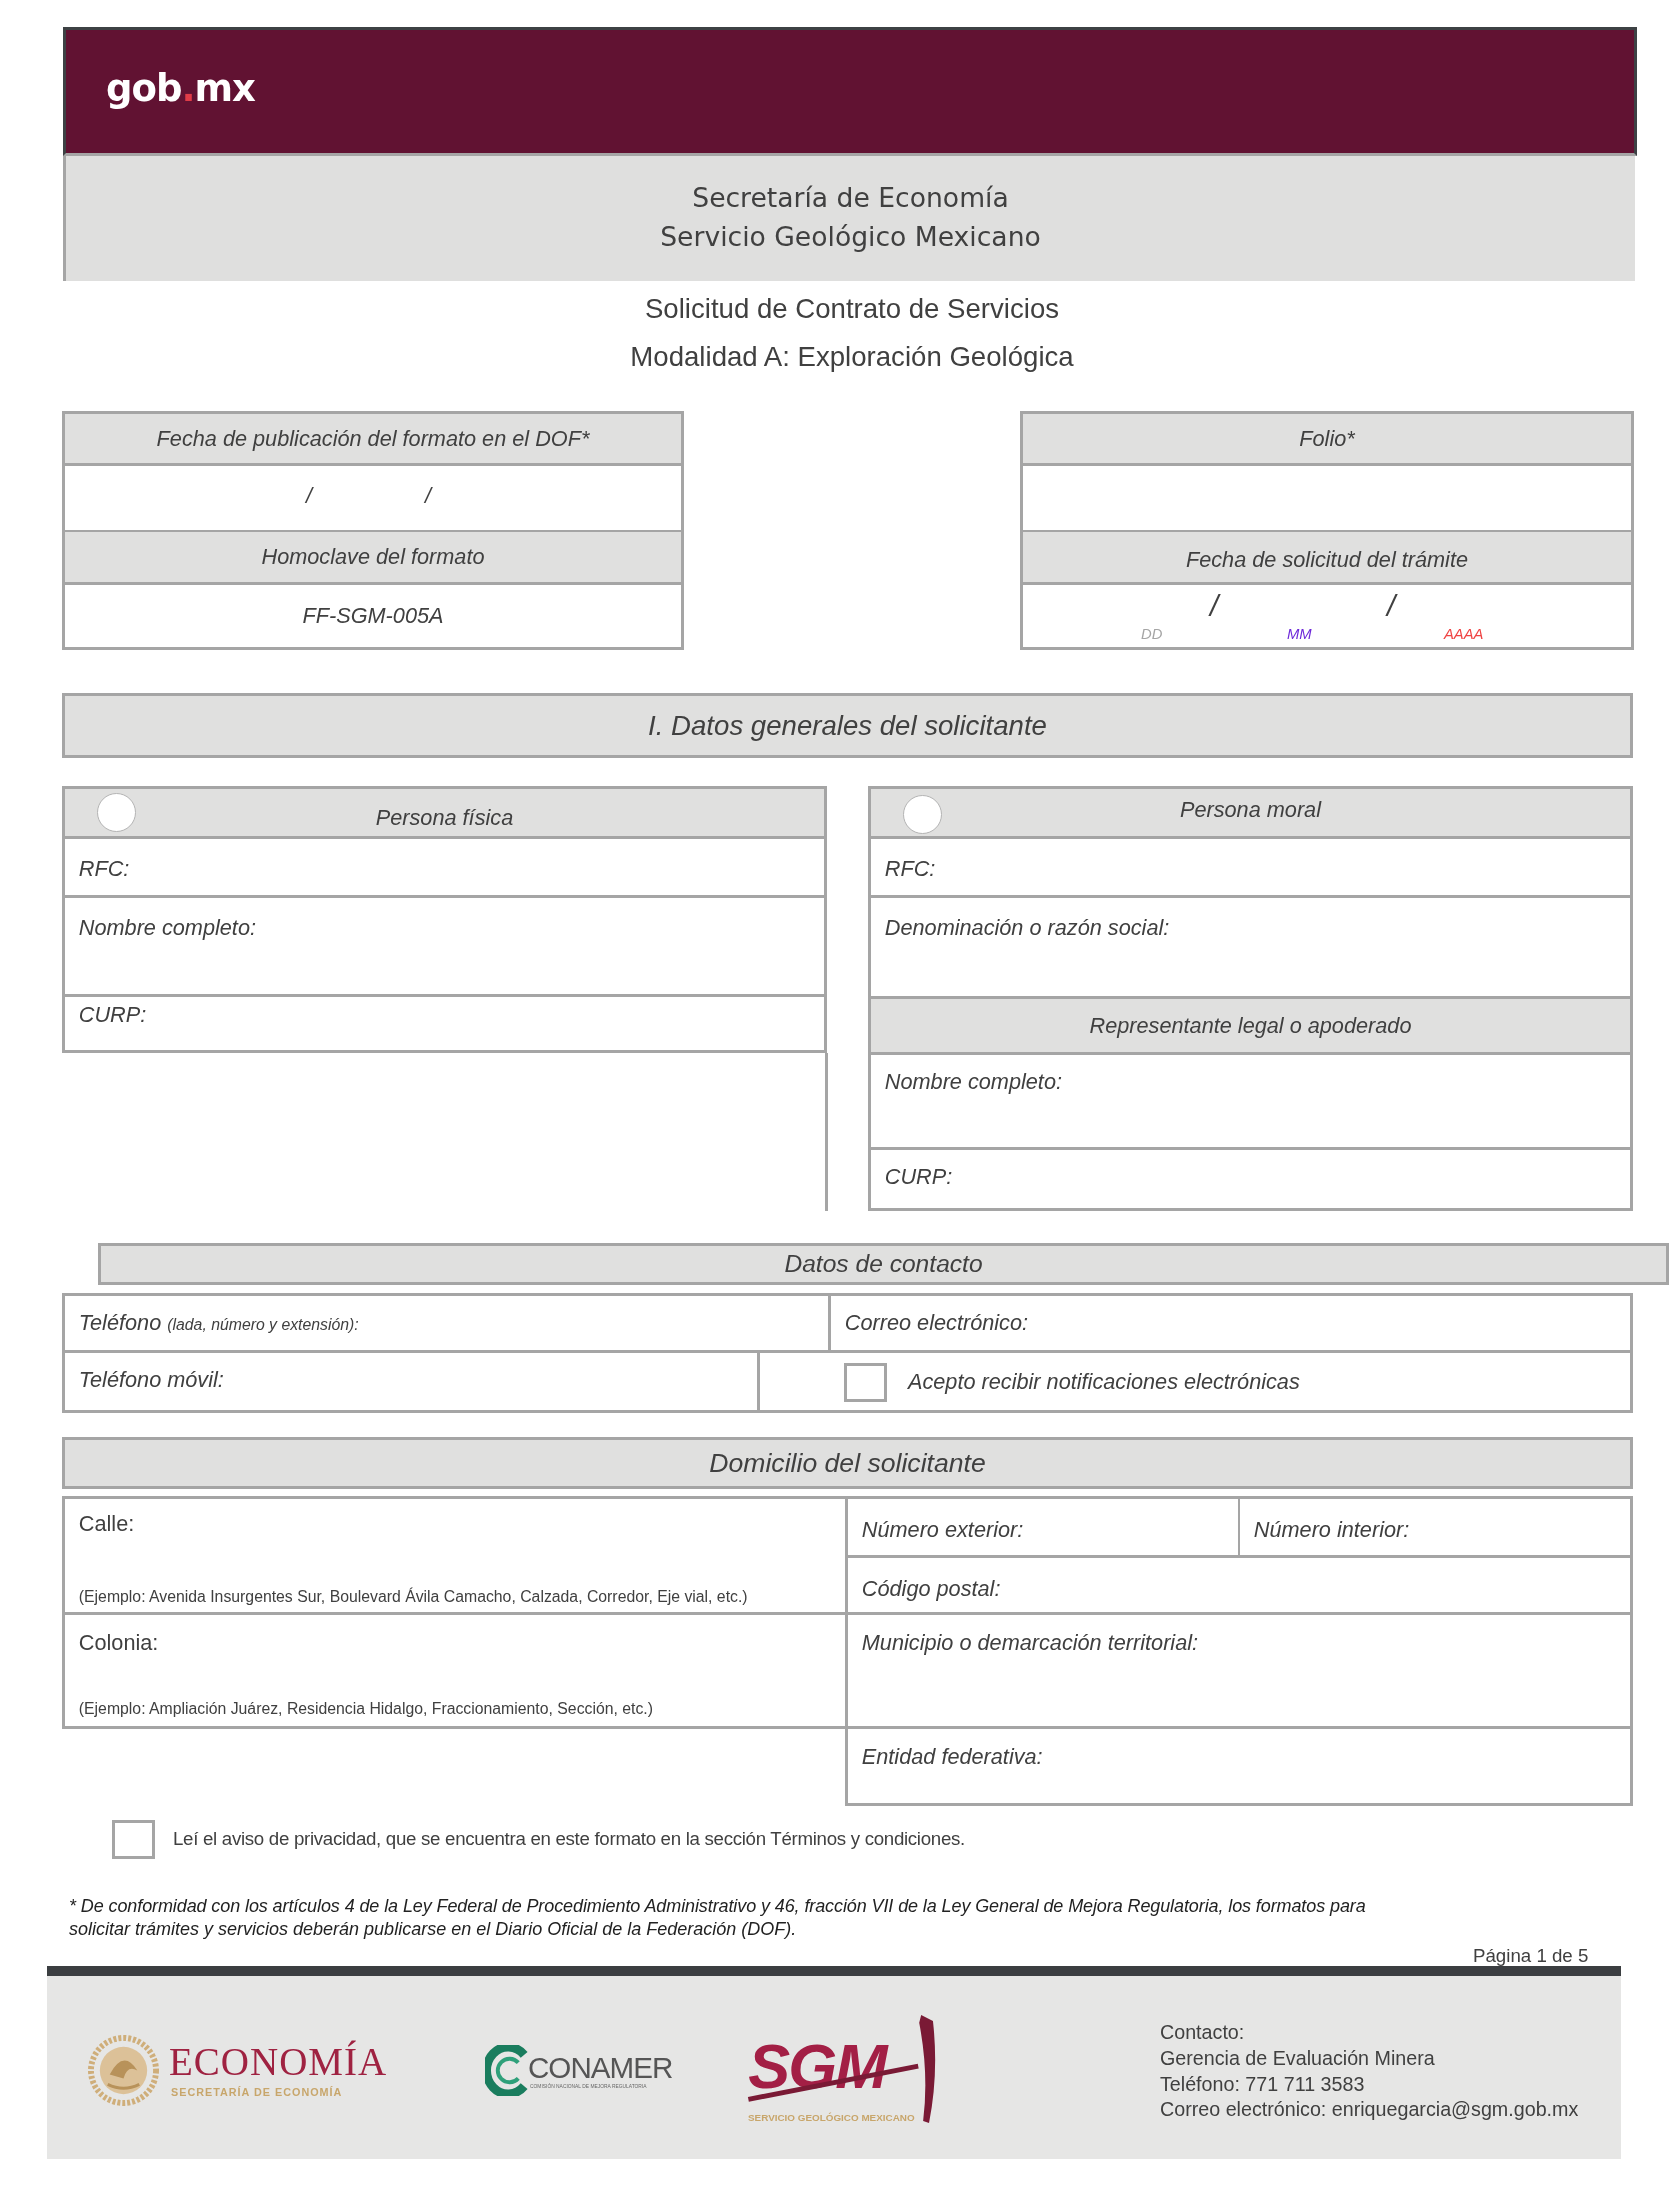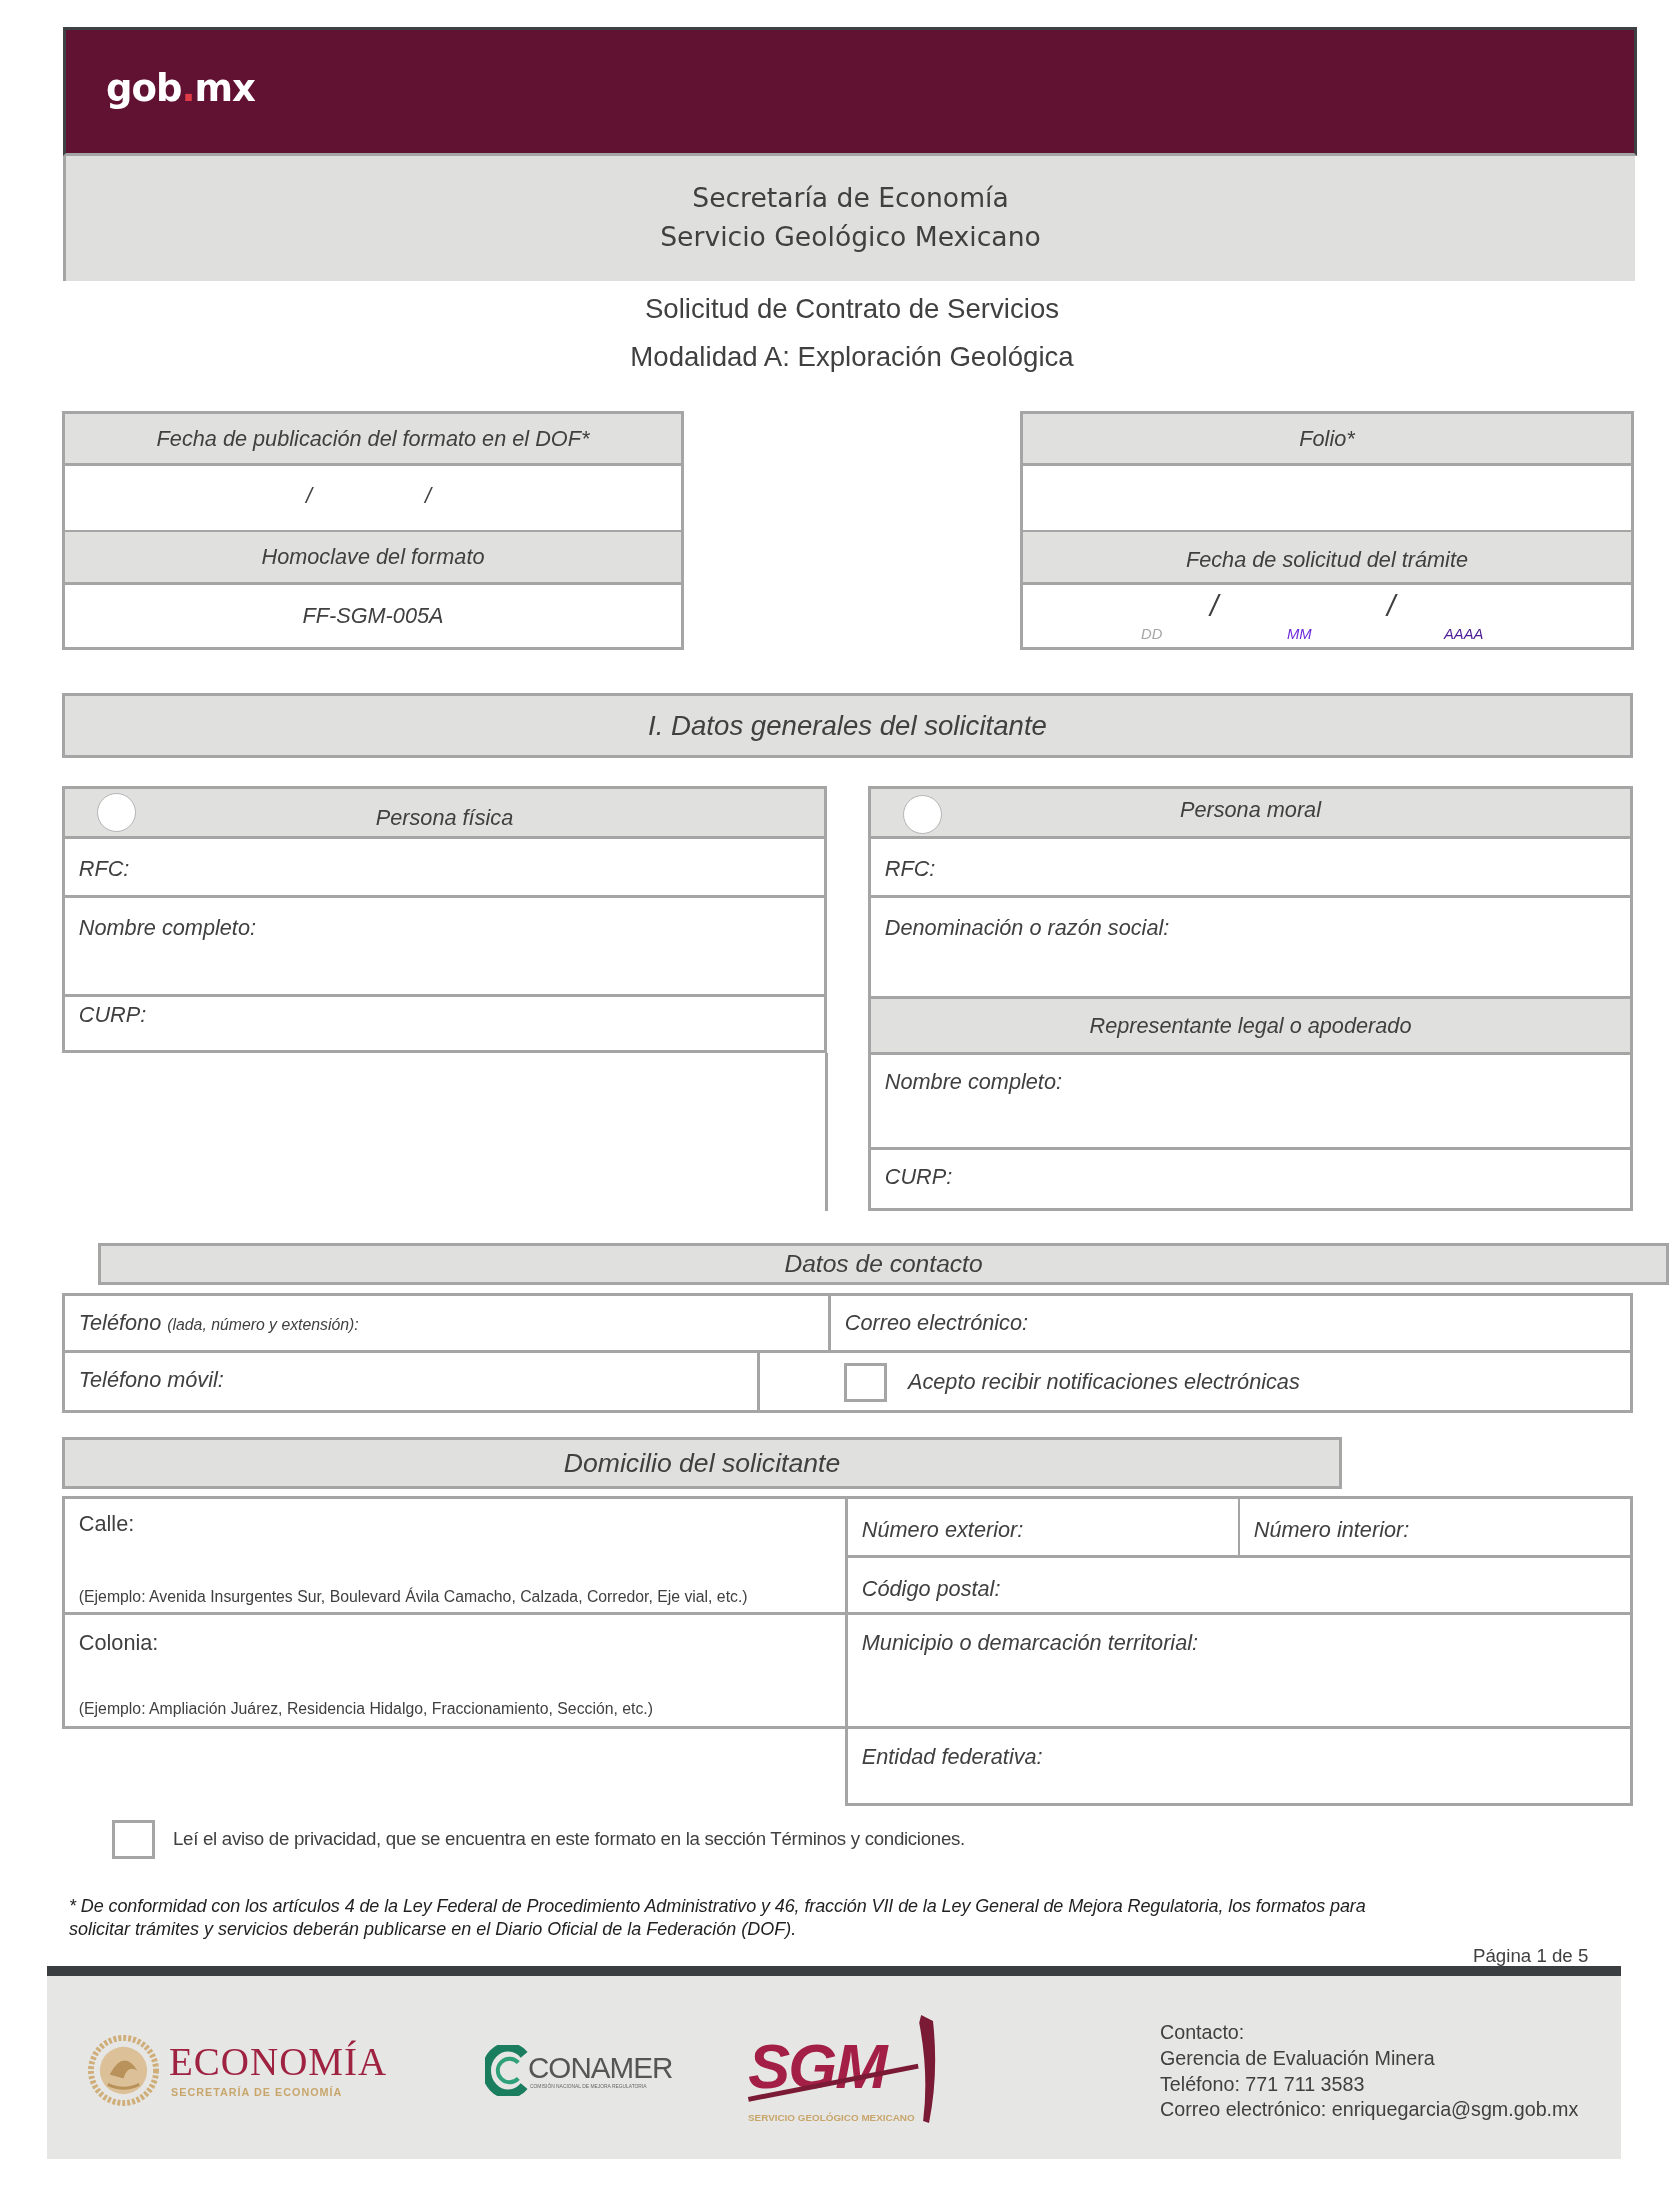--- a/index.html
+++ b/index.html
@@ -58,21 +58,21 @@
 
 <div class="abs bd" style="left:1020px; top:411px; width:614px; height:239px; background:#fff;">
   <div class="box-hdr center" style="top:0; height:52px; border-bottom:3px solid #a5a5a5;">Folio*</div>
   <div class="abs" style="left:0; right:0; top:55px; height:61px;"></div>
   <div class="box-hdr center" style="top:116px; height:55px; border-top:2px solid #a5a5a5; border-bottom:3px solid #a5a5a5; padding-top:5.9px;">Fecha de solicitud del trámite</div>
   <div class="abs" style="left:0; right:0; top:171px; height:62px;">
     <span class="lbl" style="left:187px; top:3.9px; font-size:29.6px;">/</span>
     <span class="lbl" style="left:364px; top:3.9px; font-size:29.6px;">/</span>
     <span class="lbl" style="left:118px; top:41px; font-size:14.8px; color:#a5a5a5;">DD</span>
     <span class="lbl" style="left:264px; top:41px; font-size:14.8px; color:#6d28d9;">MM</span>
-    <span class="lbl" style="left:421px; top:41px; font-size:14.8px; color:#4c1d95;">AAAA</span>
+    <span class="lbl" style="left:421px; top:41px; font-size:14.8px; color:#ef4444;">AAAA</span>
   </div>
 </div>
 
 <div class="abs bd gray center" style="left:62px; top:693px; width:1571px; height:65px; font-size:27.6px;">I. Datos generales del solicitante</div>
 
 <div class="abs bd" style="left:62px; top:786px; width:765px; height:267px; background:#fff;">
   <div class="box-hdr center" style="top:0; height:50px; border-bottom:3px solid #a5a5a5; padding-top:11.8px;">Persona física</div>
   <div class="radio" style="left:31.5px; top:3.9px;"></div>
   <div class="abs" style="left:0; right:0; top:53px; height:56px; border-bottom:3px solid #a5a5a5;">
     <span class="lbl" style="left:13.8px; top:13.8px;">RFC:</span>
@@ -112,21 +112,21 @@
   <div class="abs" style="left:766px; top:0; right:0; height:57px; border-bottom:3px solid #a5a5a5;">
     <span class="lbl" style="left:13.8px; top:13.8px;">Correo electrónico:</span>
   </div>
   <div class="abs" style="left:0; top:57px; width:695px; height:57px; border-right:3px solid #a5a5a5;">
     <span class="lbl" style="left:13.8px; top:13.8px;">Teléfono móvil:</span>
   </div>
   <div class="checkbox" style="left:779px; top:67px; width:43px; height:39px;"></div>
   <span class="lbl" style="left:843px; top:73px;">Acepto recibir notificaciones electrónicas</span>
 </div>
 
-<div class="abs bd gray center" style="left:62px; top:1437px; width:1280px; height:52px; font-size:26.6px;">Domicilio del solicitante</div>
+<div class="abs bd gray center" style="left:62px; top:1437px; width:1571px; height:52px; font-size:26.6px;">Domicilio del solicitante</div>
 
 <div class="abs" style="left:62px; top:1496px; width:786px; height:233px; border:3px solid #a5a5a5; border-right:none; background:#fff;">
   <div class="abs" style="left:0; top:0; right:0; height:116px; border-bottom:3px solid #a5a5a5;">
     <span class="lbl" style="left:13.8px; top:11.8px;">Calle:</span>
     <span class="lbl small" style="left:13.8px; top:89px;">(Ejemplo: Avenida Insurgentes Sur, Boulevard Ávila Camacho, Calzada, Corredor, Eje vial, etc.)</span>
   </div>
   <div class="abs" style="left:0; top:119px; right:0; height:111px;">
     <span class="lbl" style="left:13.8px; top:11.8px;">Colonia:</span>
     <span class="lbl small" style="left:13.8px; top:82px;">(Ejemplo: Ampliación Juárez, Residencia Hidalgo, Fraccionamiento, Sección, etc.)</span>
   </div>

